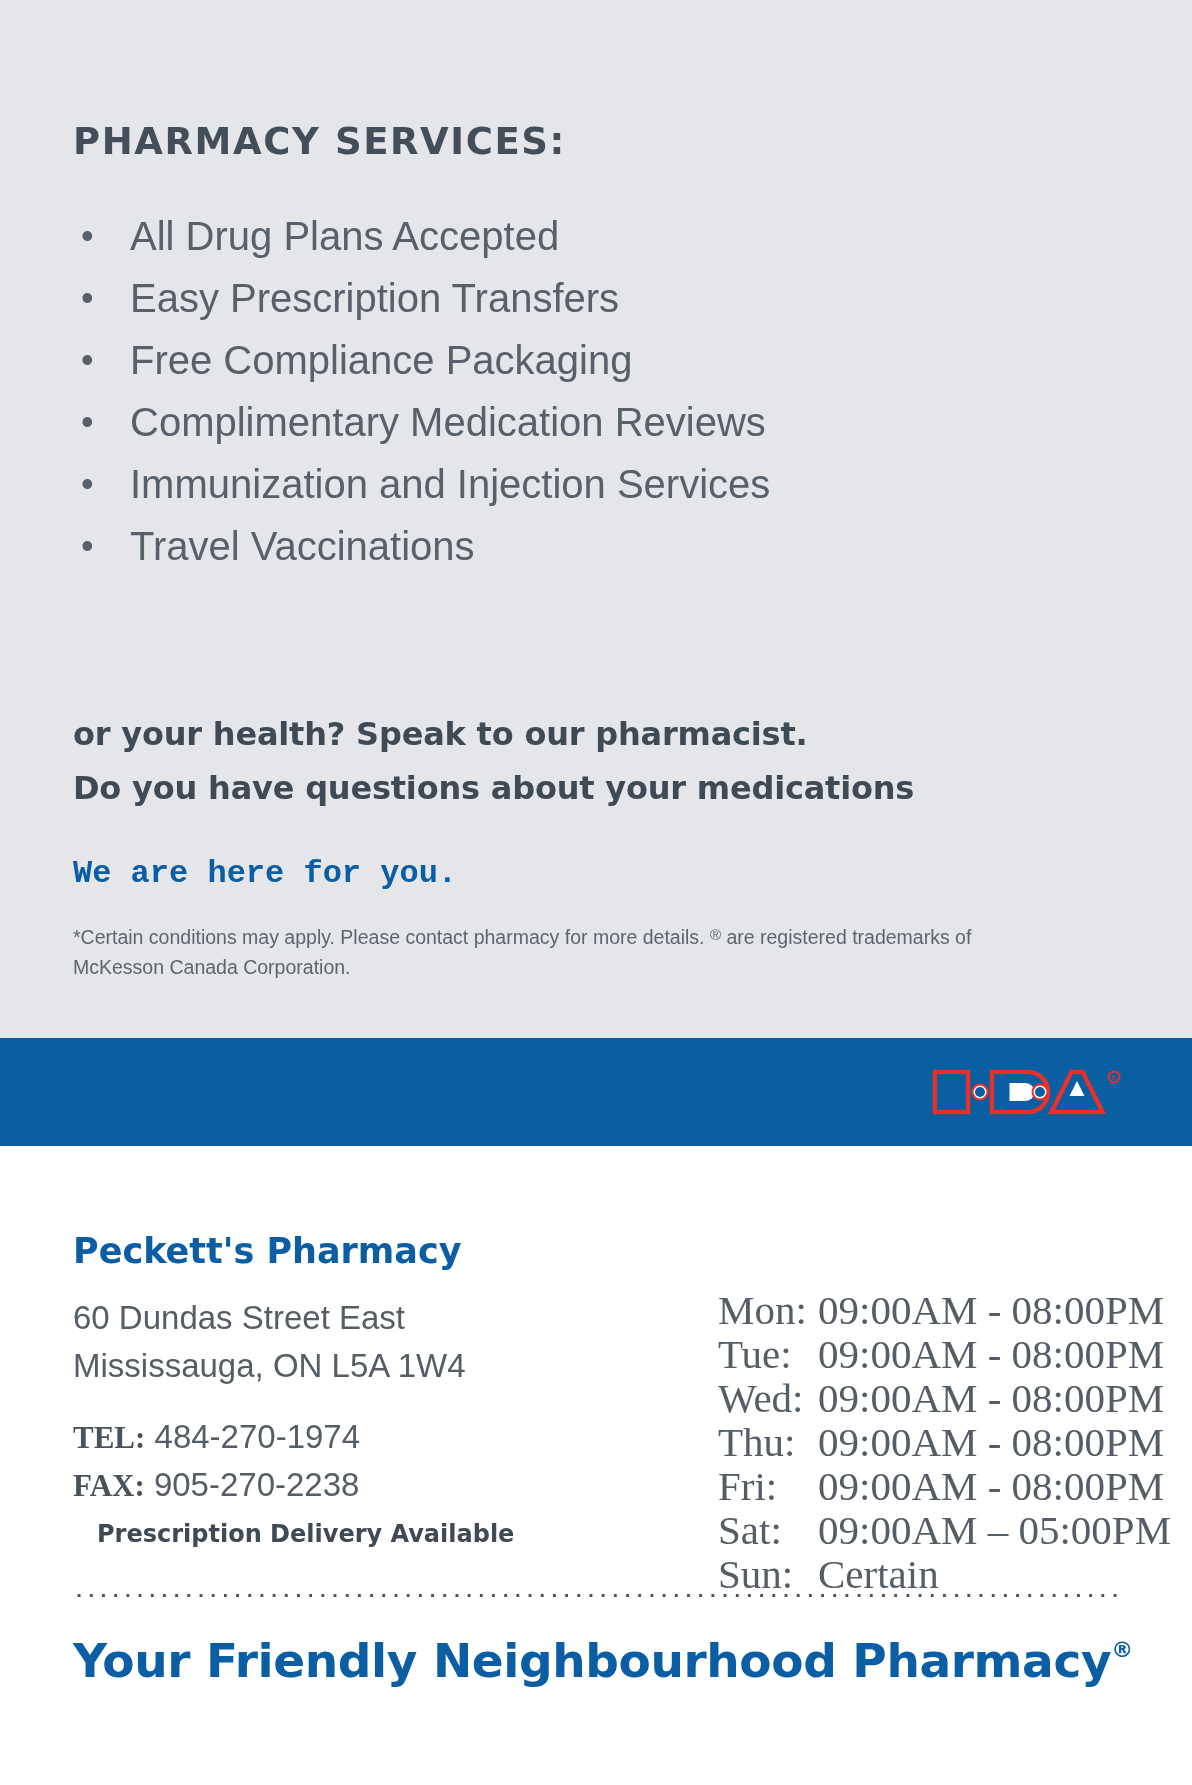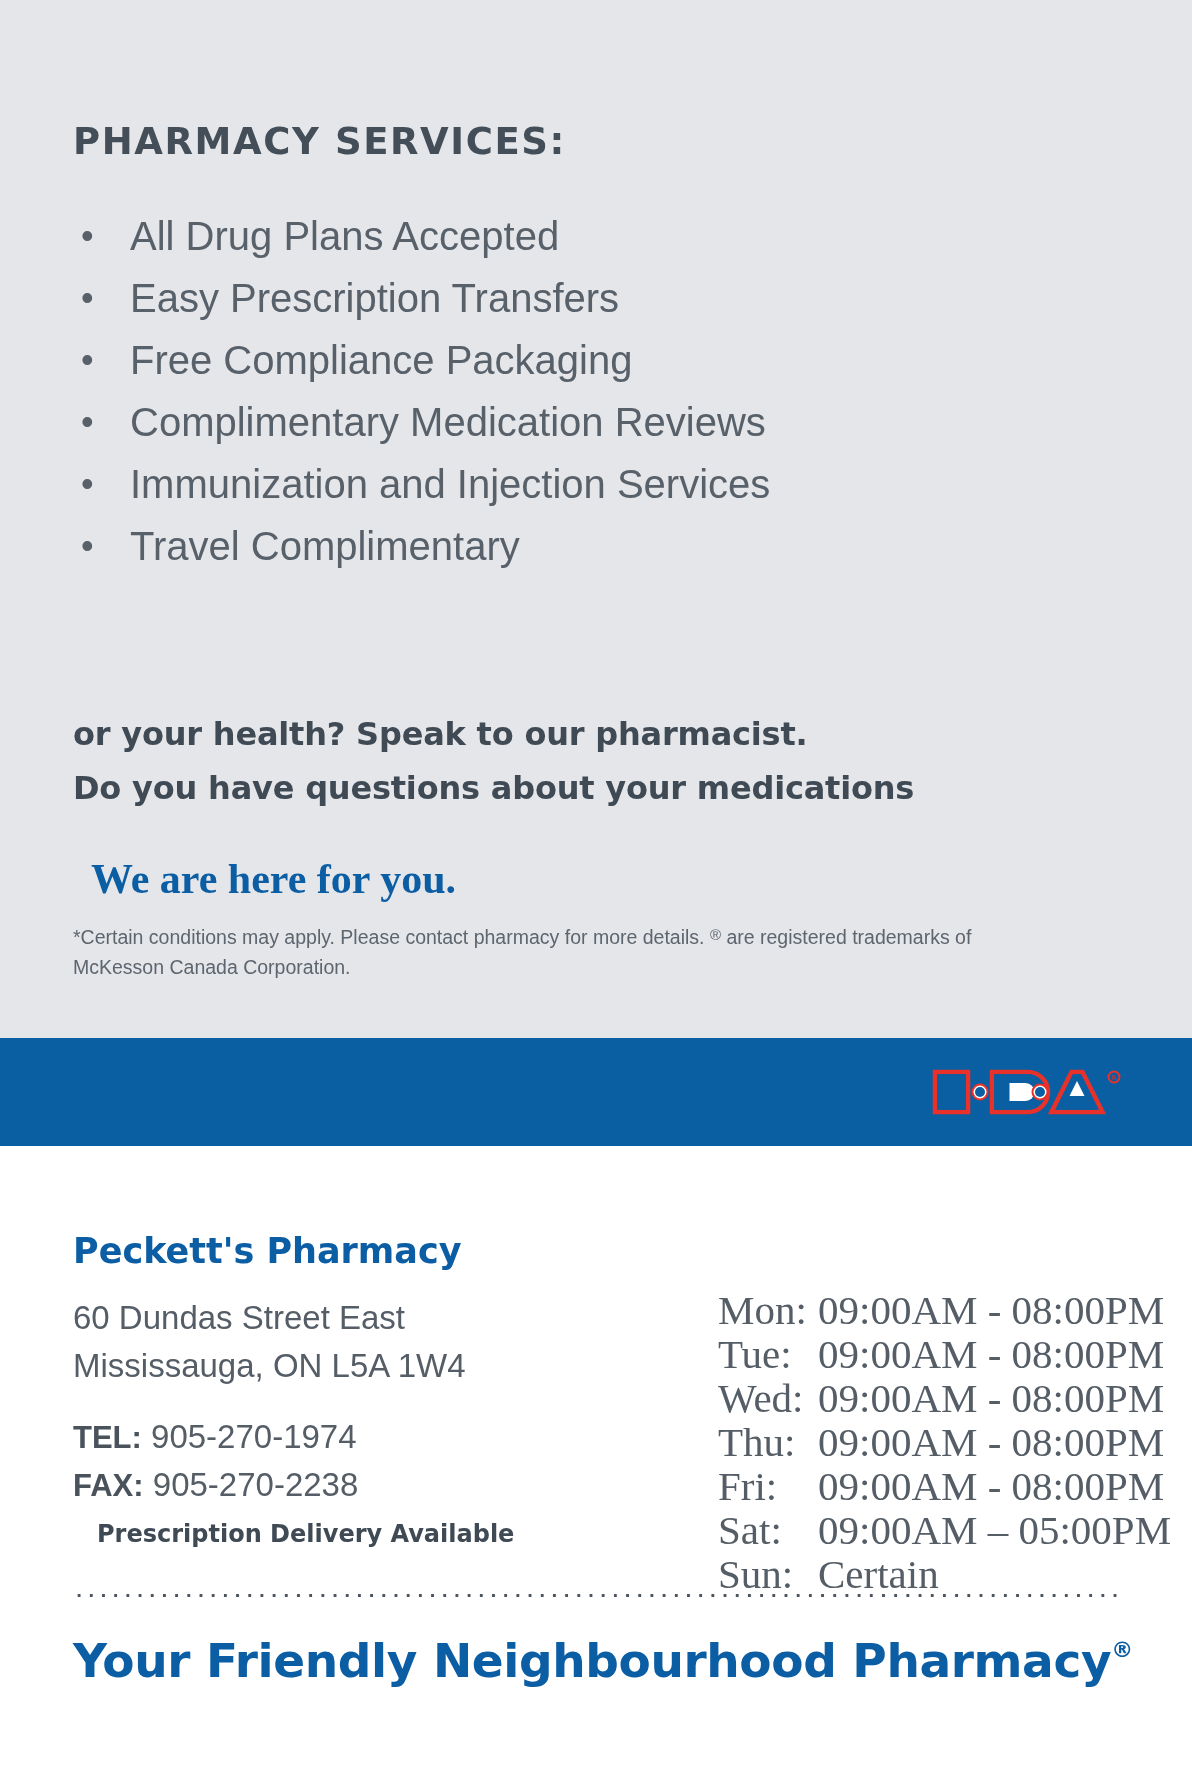--- a/index.html
+++ b/index.html
@@ -80,26 +80,26 @@
     line-height: 54px;
     font-weight: bold;
     color: #3f4a55;
     font-family: "DejaVu Sans", sans-serif;
     letter-spacing: -0.2px;
     white-space: nowrap;
   }
 
   .here-for-you {
     position: absolute;
-    left: 91px;
+    left: 73px;
     top: 855px;
-    font-size: 42px;
+    font-size: 32px;
     font-weight: bold;
     color: #0b5da4;
-    font-family: Liberation Serif, serif;
+    font-family: Liberation Mono, monospace;
     white-space: nowrap;
   }
 
   .disclaimer {
     position: absolute;
     left: 73px;
     top: 920px;
     width: 990px;
     font-size: 19.5px;
     line-height: 30px;
@@ -173,21 +173,21 @@
     top: 267px;
     font-size: 33px;
     line-height: 47px;
     color: #555d66;
     font-family: "Liberation Sans", sans-serif;
     white-space: nowrap;
   }
   .contact .lbl {
     font-weight: bold;
     color: #4a535c;
-    font-family: Liberation Sans, sans-serif;
+    font-family: Liberation Serif, serif;
     font-size: 31px;
   }
 
   .delivery {
     position: absolute;
     left: 73px;
     top: 374px;
     font-size: 24px;
     font-weight: bold;
     color: #3f4a55;
@@ -273,21 +273,21 @@
       <li>
         <span class="bullet">•</span>
         <span>Complimentary Medication Reviews</span>
       </li>
       <li>
         <span class="bullet">•</span>
         <span>Immunization and Injection Services</span>
       </li>
       <li>
         <span class="bullet">•</span>
-        <span>Travel Complimentary</span>
+        <span>Travel Vaccinations</span>
       </li>
     </ul>
 
     <div class="question-block">
       <div>or your health? Speak to our pharmacist.</div>
       <div>Do you have questions about your medications</div>
     </div>
 
     <div class="here-for-you">We are here for you.</div>
 
@@ -334,21 +334,21 @@
     <div class="store-name">Peckett's Pharmacy</div>
 
     <div class="address">
       <div>60 Dundas Street East</div>
       <div>Mississauga, ON L5A 1W4</div>
     </div>
 
     <div class="contact">
       <div>
         <span class="lbl">TEL:</span>
-        <span>905-270-1974</span>
+        <span>484-270-1974</span>
       </div>
       <div>
         <span class="lbl">FAX:</span>
         <span>905-270-2238</span>
       </div>
     </div>
 
     <div class="delivery">Prescription Delivery Available</div>
 
     <table class="hours">

